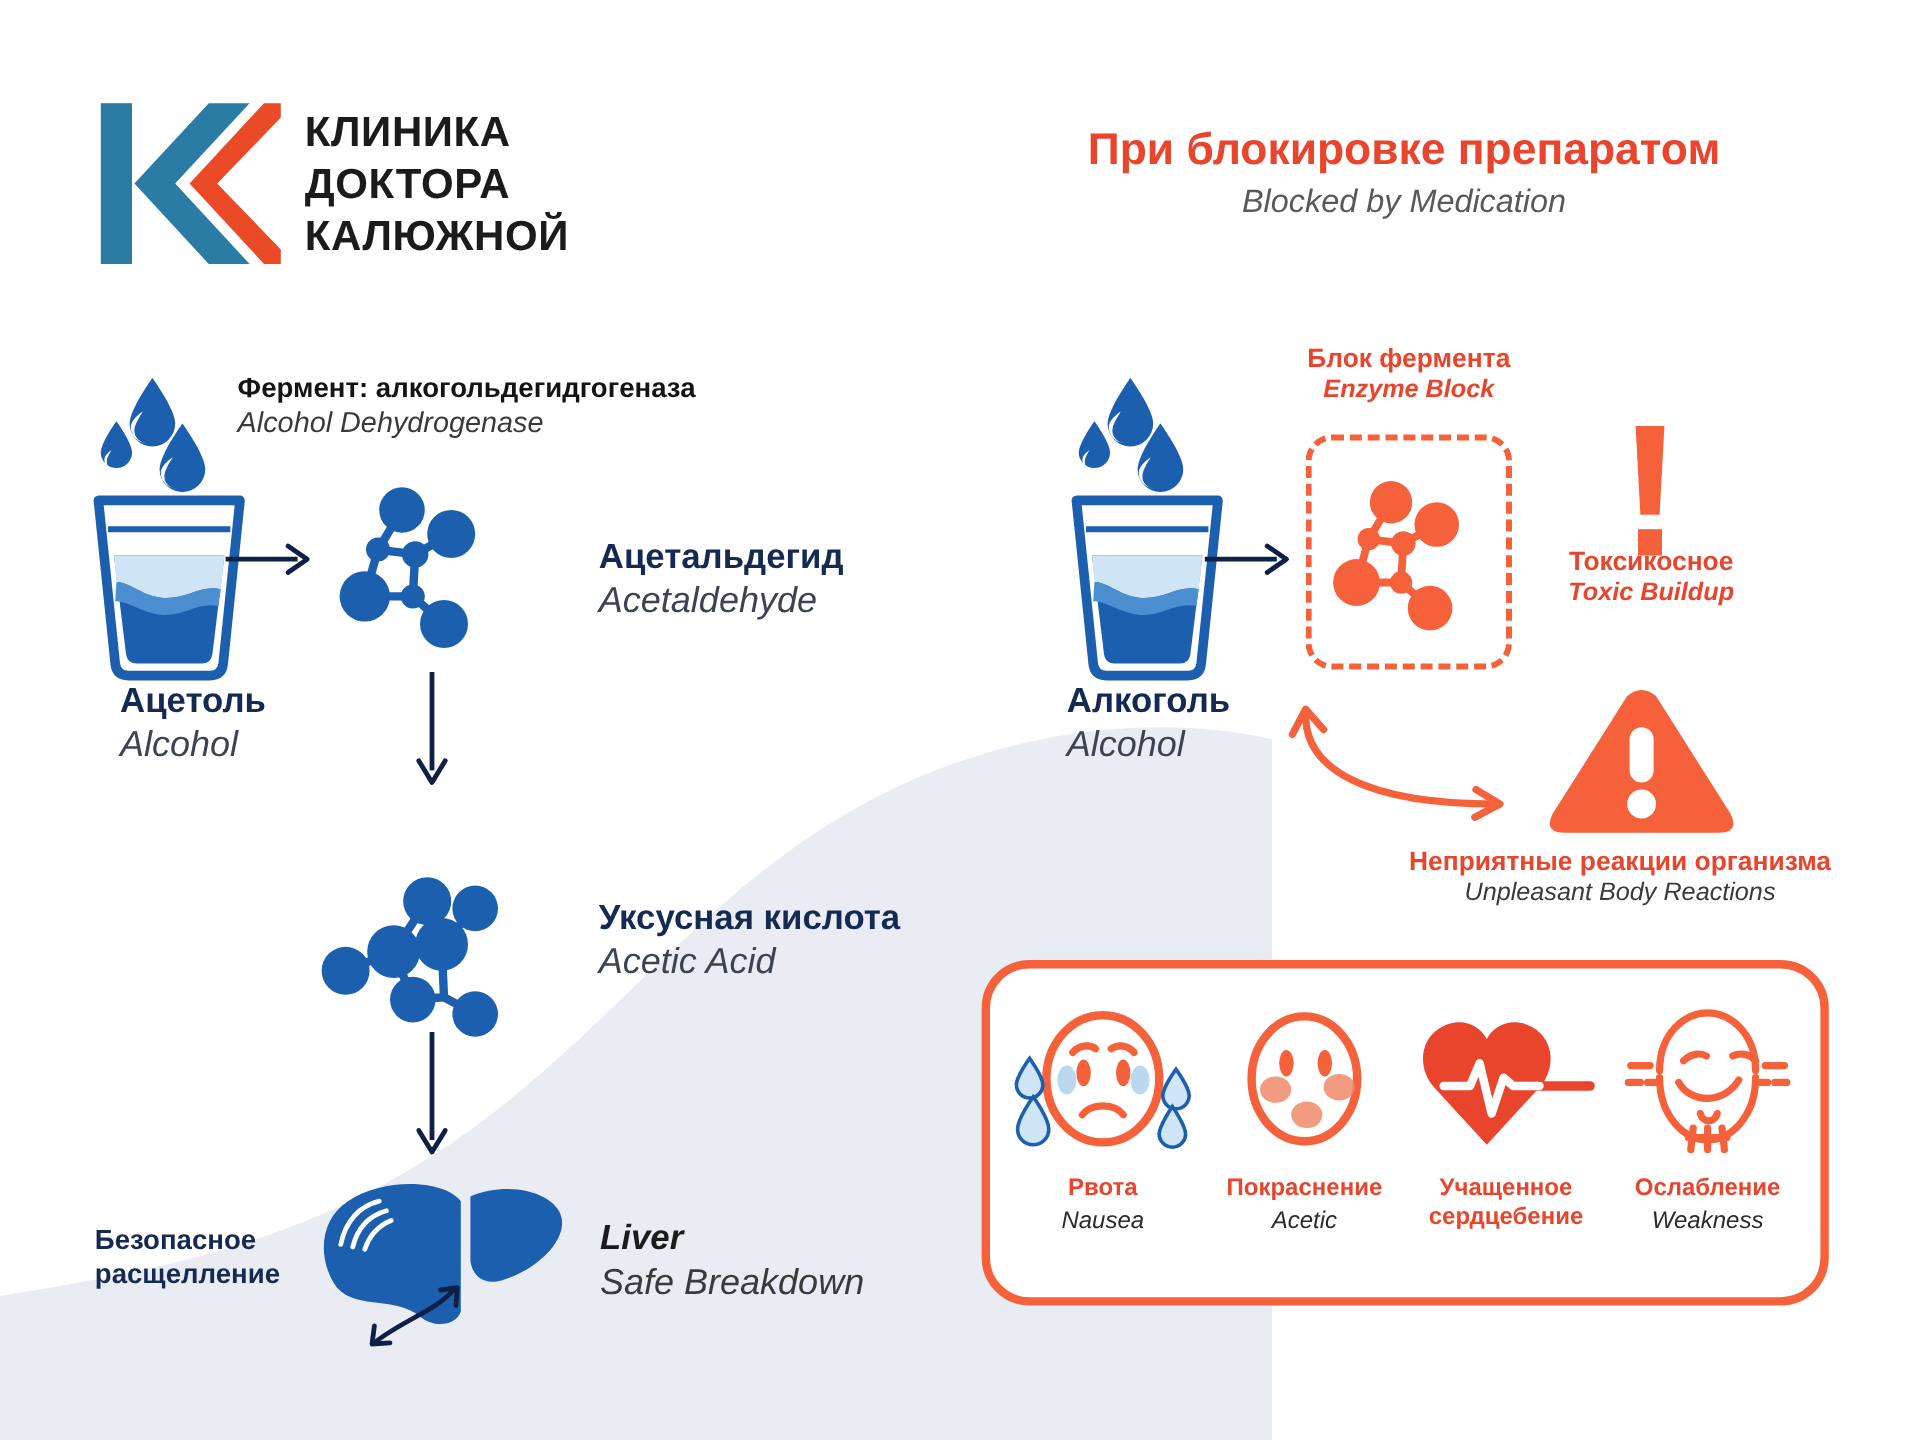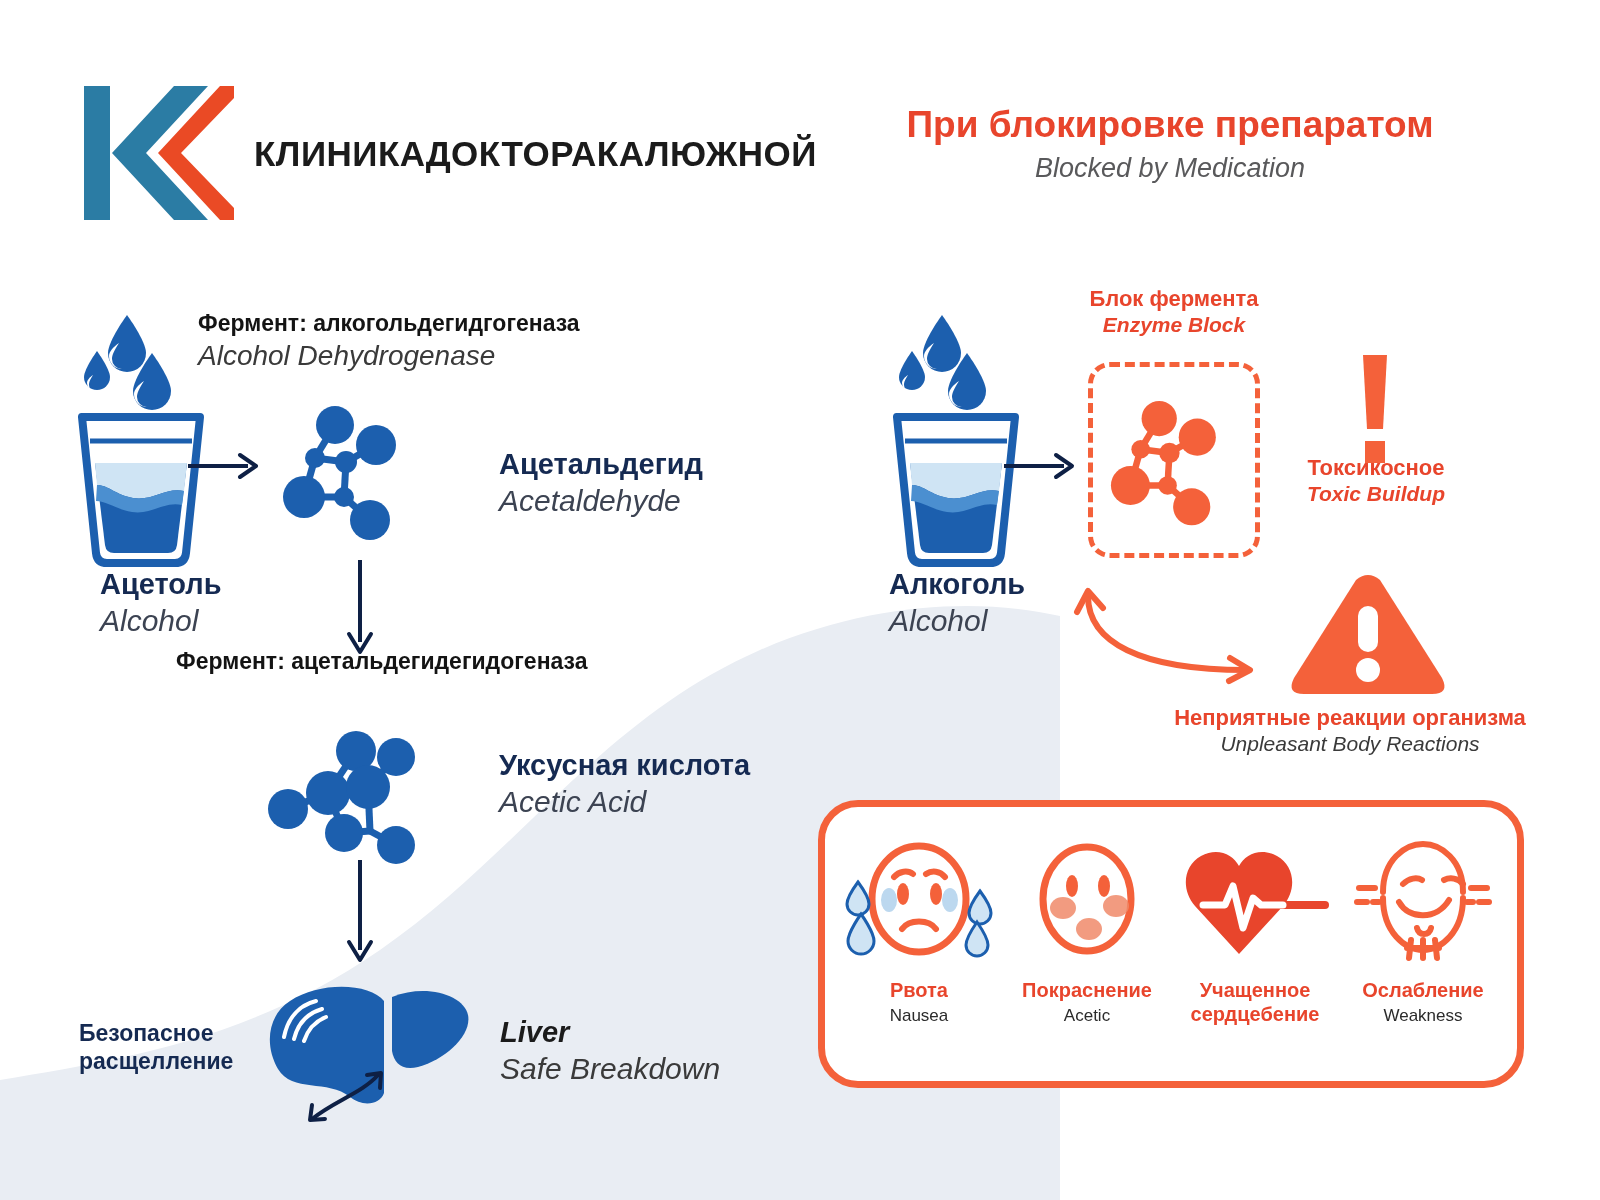--- a/index.html
+++ b/index.html
@@ -11,21 +11,21 @@
     overflow: hidden;
   }
   .stage { position: absolute; inset: 0; width: 1600px; height: 1200px; }
 
   
   .bg-blob { position: absolute; left: 0; top: 520px; width: 1060px; height: 690px; z-index: 0; }
 
   
   .logo { position: absolute; left: 82px; top: 78px; display: flex; align-items: center; gap: 20px; z-index: 5;}
   .logo-mark { width: 152px; height: 150px; }
-  .logo-text { display: flex; flex-direction: row; }
+  .logo-text { display: flex; flex-direction: column; }
   .logo-text span {
     font-weight: 700; font-size: 35px; line-height: 43px;
     letter-spacing: 0.5px; color: #1b1b1b;
   }
 
   
   .title-block { position: absolute; left: 860px; top: 104px; width: 620px; text-align: center; z-index: 5;}
   .title-ru { font-size: 37px; font-weight: 700; color: #e8452c; line-height: 1.15; }
   .title-en { font-size: 27px; font-style: italic; font-weight: 400; color: #59595b; margin-top: 6px; }
 
@@ -37,36 +37,36 @@
   .navy .en { color: #3c4352; }
   .dark .ru { color: #141414; }
   .dark .en { color: #3a3a3a; }
   .orange .ru { color: #e8452c; }
   .orange .en { color: #e8452c; }
   .orange2 .ru { color: #e8452c; }
   .orange2 .en { color: #3a3a3a; }
   .c { text-align: center; }
 
   .fs22 .ru { font-size: 22px; } .fs22 .en { font-size: 21px; }
-  .fs23 .ru { font-size: 23px; } .fs23 .en { font-size: 28px; }
+  .fs23 .ru { font-size: 23px; } .fs23 .en { font-size: 24px; }
   .fs24 .ru { font-size: 29px; } .fs24 .en { font-size: 30px; }
 
   svg { display: block; overflow: visible; }
   .abs { position: absolute; z-index: 4; }
 
   
   .sym-box {
     position: absolute; left: 818px; top: 800px; width: 706px; height: 288px;
     border: 7px solid #f4613a; border-radius: 40px; background: #fff; z-index: 5;
   }
   .sym-row { position: absolute; inset: 0; display: flex; align-items: flex-start; padding: 26px 10px 0 10px; }
   .sym { flex: 1; display: flex; flex-direction: column; align-items: center; }
   .sym .icon-wrap { height: 132px; display: flex; align-items: center; justify-content: center; }
   .sym .ru { font-size: 20px; font-weight: 700; color: #e8452c; text-align: center; line-height: 1.18; margin-top: 14px; }
-  .sym .en { font-size: 17px; color: #2b2b2b; text-align: right; margin-top: 3px; }
+  .sym .en { font-size: 20px; font-style: italic; color: #2b2b2b; text-align: right; margin-top: 3px; }
 </style>
 </head>
 <body>
 
 <div class="stage">
 
   <svg class="bg-blob" viewBox="0 0 1060 690">
     <path d="M1060,690 L0,690 L0,560 C120,540 250,520 380,430 C520,333 600,200 760,130 C880,78 990,80 1060,96 Z" fill="#e9edf3"></path>
   </svg>
 
@@ -190,21 +190,20 @@
     <div class="ru">Ацетоль</div>
     <div class="en">Alcohol</div>
   </div>
 
   <div class="lab navy fs24" style="left:499px; top:447px;">
     <div class="ru">Ацетальдегид</div>
     <div class="en">Acetaldehyde</div>
   </div>
 
   <div class="lab dark fs23" style="left:176px; top:648px;">
-    <div class="ru">Фермент: ацетальдегидегидогеназа</div>
   </div>
 
   <div class="lab navy fs24" style="left:499px; top:748px;">
     <div class="ru">Уксусная кислота</div>
     <div class="en">Acetic Acid</div>
   </div>
 
   <div class="lab navy fs23" style="left:79px; top:1020px;">
     <div class="ru">Безопасное</div>
     <div class="ru">расщелление</div>

